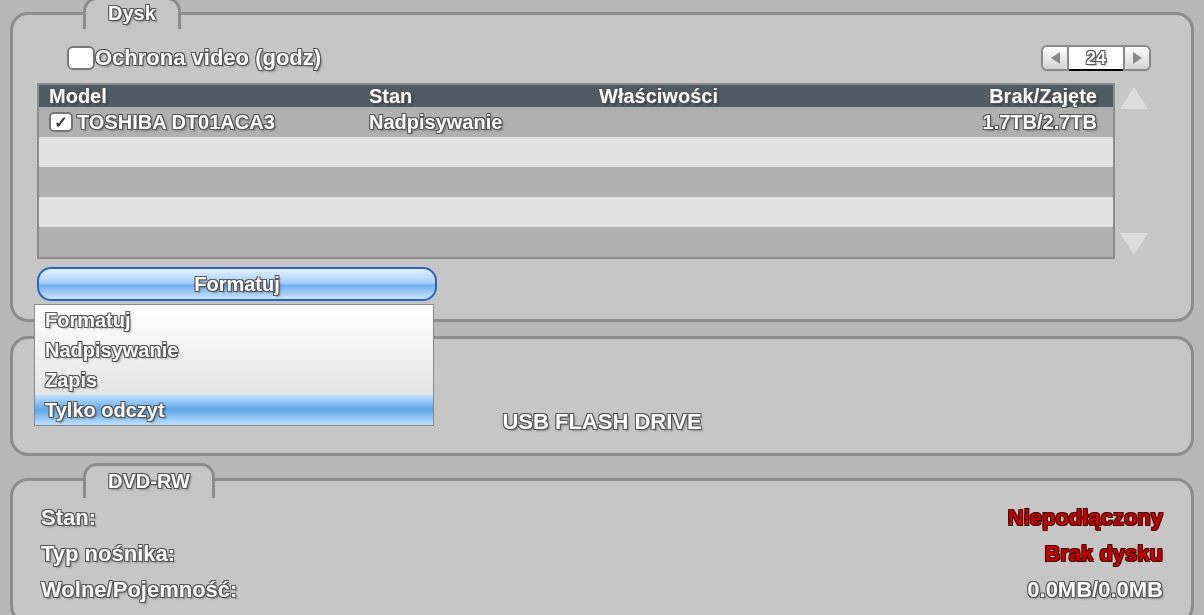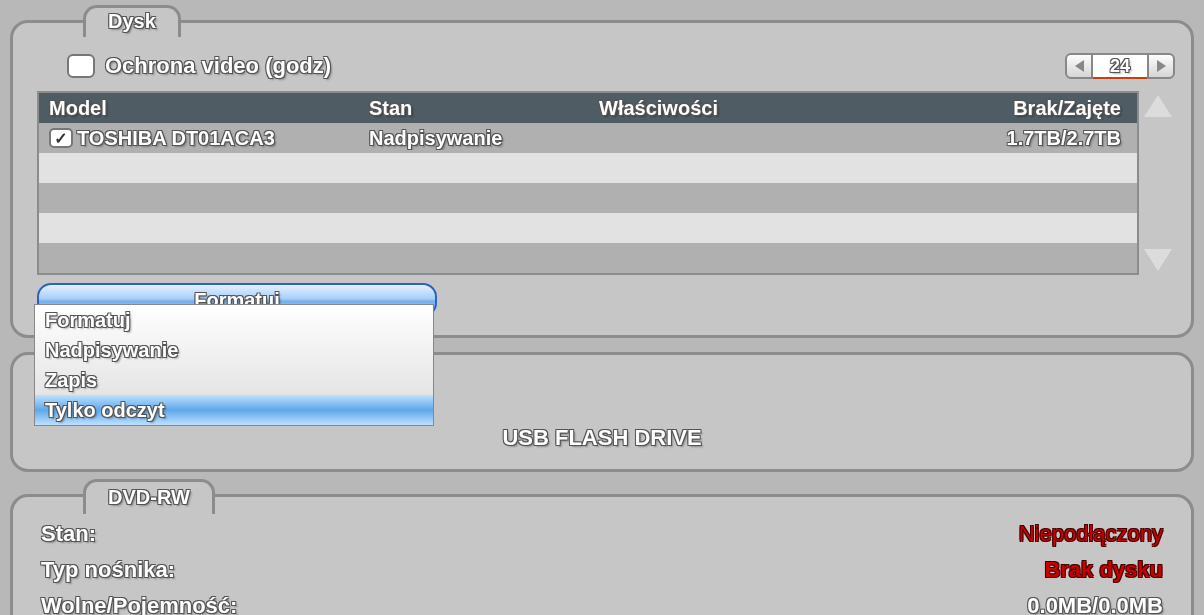--- a/index.html
+++ b/index.html
@@ -35,37 +35,36 @@
     color: #ffffff;
     font-weight: bold;
     text-shadow:
       -1px -1px 0 #555, 1px -1px 0 #555,
       -1px 1px 0 #555, 1px 1px 0 #555,
       2px 2px 2px rgba(0,0,0,0.3);
   }
 
   
   #panel-dysk {
-    margin-top: 20px;
-    padding: 30px 16px 18px 24px;
+    margin-top: 12px;
+    padding: 30px 40px 18px 24px;
   }
 
   .top-row {
     display: flex;
     align-items: center;
     justify-content: space-between;
     margin-bottom: 12px;
     margin-left: 30px;
     margin-right: 0;
   }
 
   .chk-left {
     display: flex;
     align-items: center;
-    gap: 10px;
   }
 
   .chk-box {
     width: 28px;
     height: 24px;
     background: #fff;
     border: 2px solid #777;
     border-radius: 6px;
     display: inline-flex;
     align-items: center;
@@ -88,40 +87,40 @@
     color: #888;
     cursor: pointer;
   }
   .spinner-btn.left { border-radius: 6px 0 0 6px; }
   .spinner-btn.right { border-radius: 0 6px 6px 0; }
   .spinner-val {
     width: 54px;
     height: 26px;
     background: #fff;
     border-top: 2px solid #888;
-    border-bottom: 2px solid #c2410c;
+    border-bottom: 2px solid #000000;
     display: flex;
     align-items: center;
     justify-content: center;
     font-weight: bold;
     font-size: 18px;
   }
 
   
   .grid-wrap {
     display: flex;
     gap: 2px;
   }
   .grid {
     flex: 1;
     border: 2px solid #8c8c8c;
   }
   .grid-header {
     background: #4f5c64;
-    height: 30px;
+    height: 22px;
     display: flex;
     align-items: center;
     color: #fff;
     font-weight: bold;
     font-size: 20px;
   }
   .grid-header > div, .grid-row > div {
     padding-left: 10px;
     white-space: nowrap;
     overflow: hidden;
@@ -331,21 +330,21 @@
 <div class="panel" id="panel-usb">
   <span class="txt-shadow">USB FLASH DRIVE</span>
 </div>
 
 <div class="panel" id="panel-dvd">
   <div class="panel-tab">
     <span class="txt-shadow tab-text">DVD-RW</span>
   </div>
   <div class="dvd-row">
     <span class="txt-shadow">Stan:</span>
-    <span class="red-txt" style="font-weight:normal">Niepodłączony</span>
+    <span class="red-txt" style="font-weight:bold">Niepodłączony</span>
   </div>
   <div class="dvd-row">
     <span class="txt-shadow">Typ nośnika:</span>
     <span class="red-txt" style="font-weight:bold">Brak dysku</span>
   </div>
   <div class="dvd-row">
     <span class="txt-shadow">Wolne/Pojemność:</span>
     <span class="txt-shadow">0.0MB/0.0MB</span>
   </div>
 </div>

